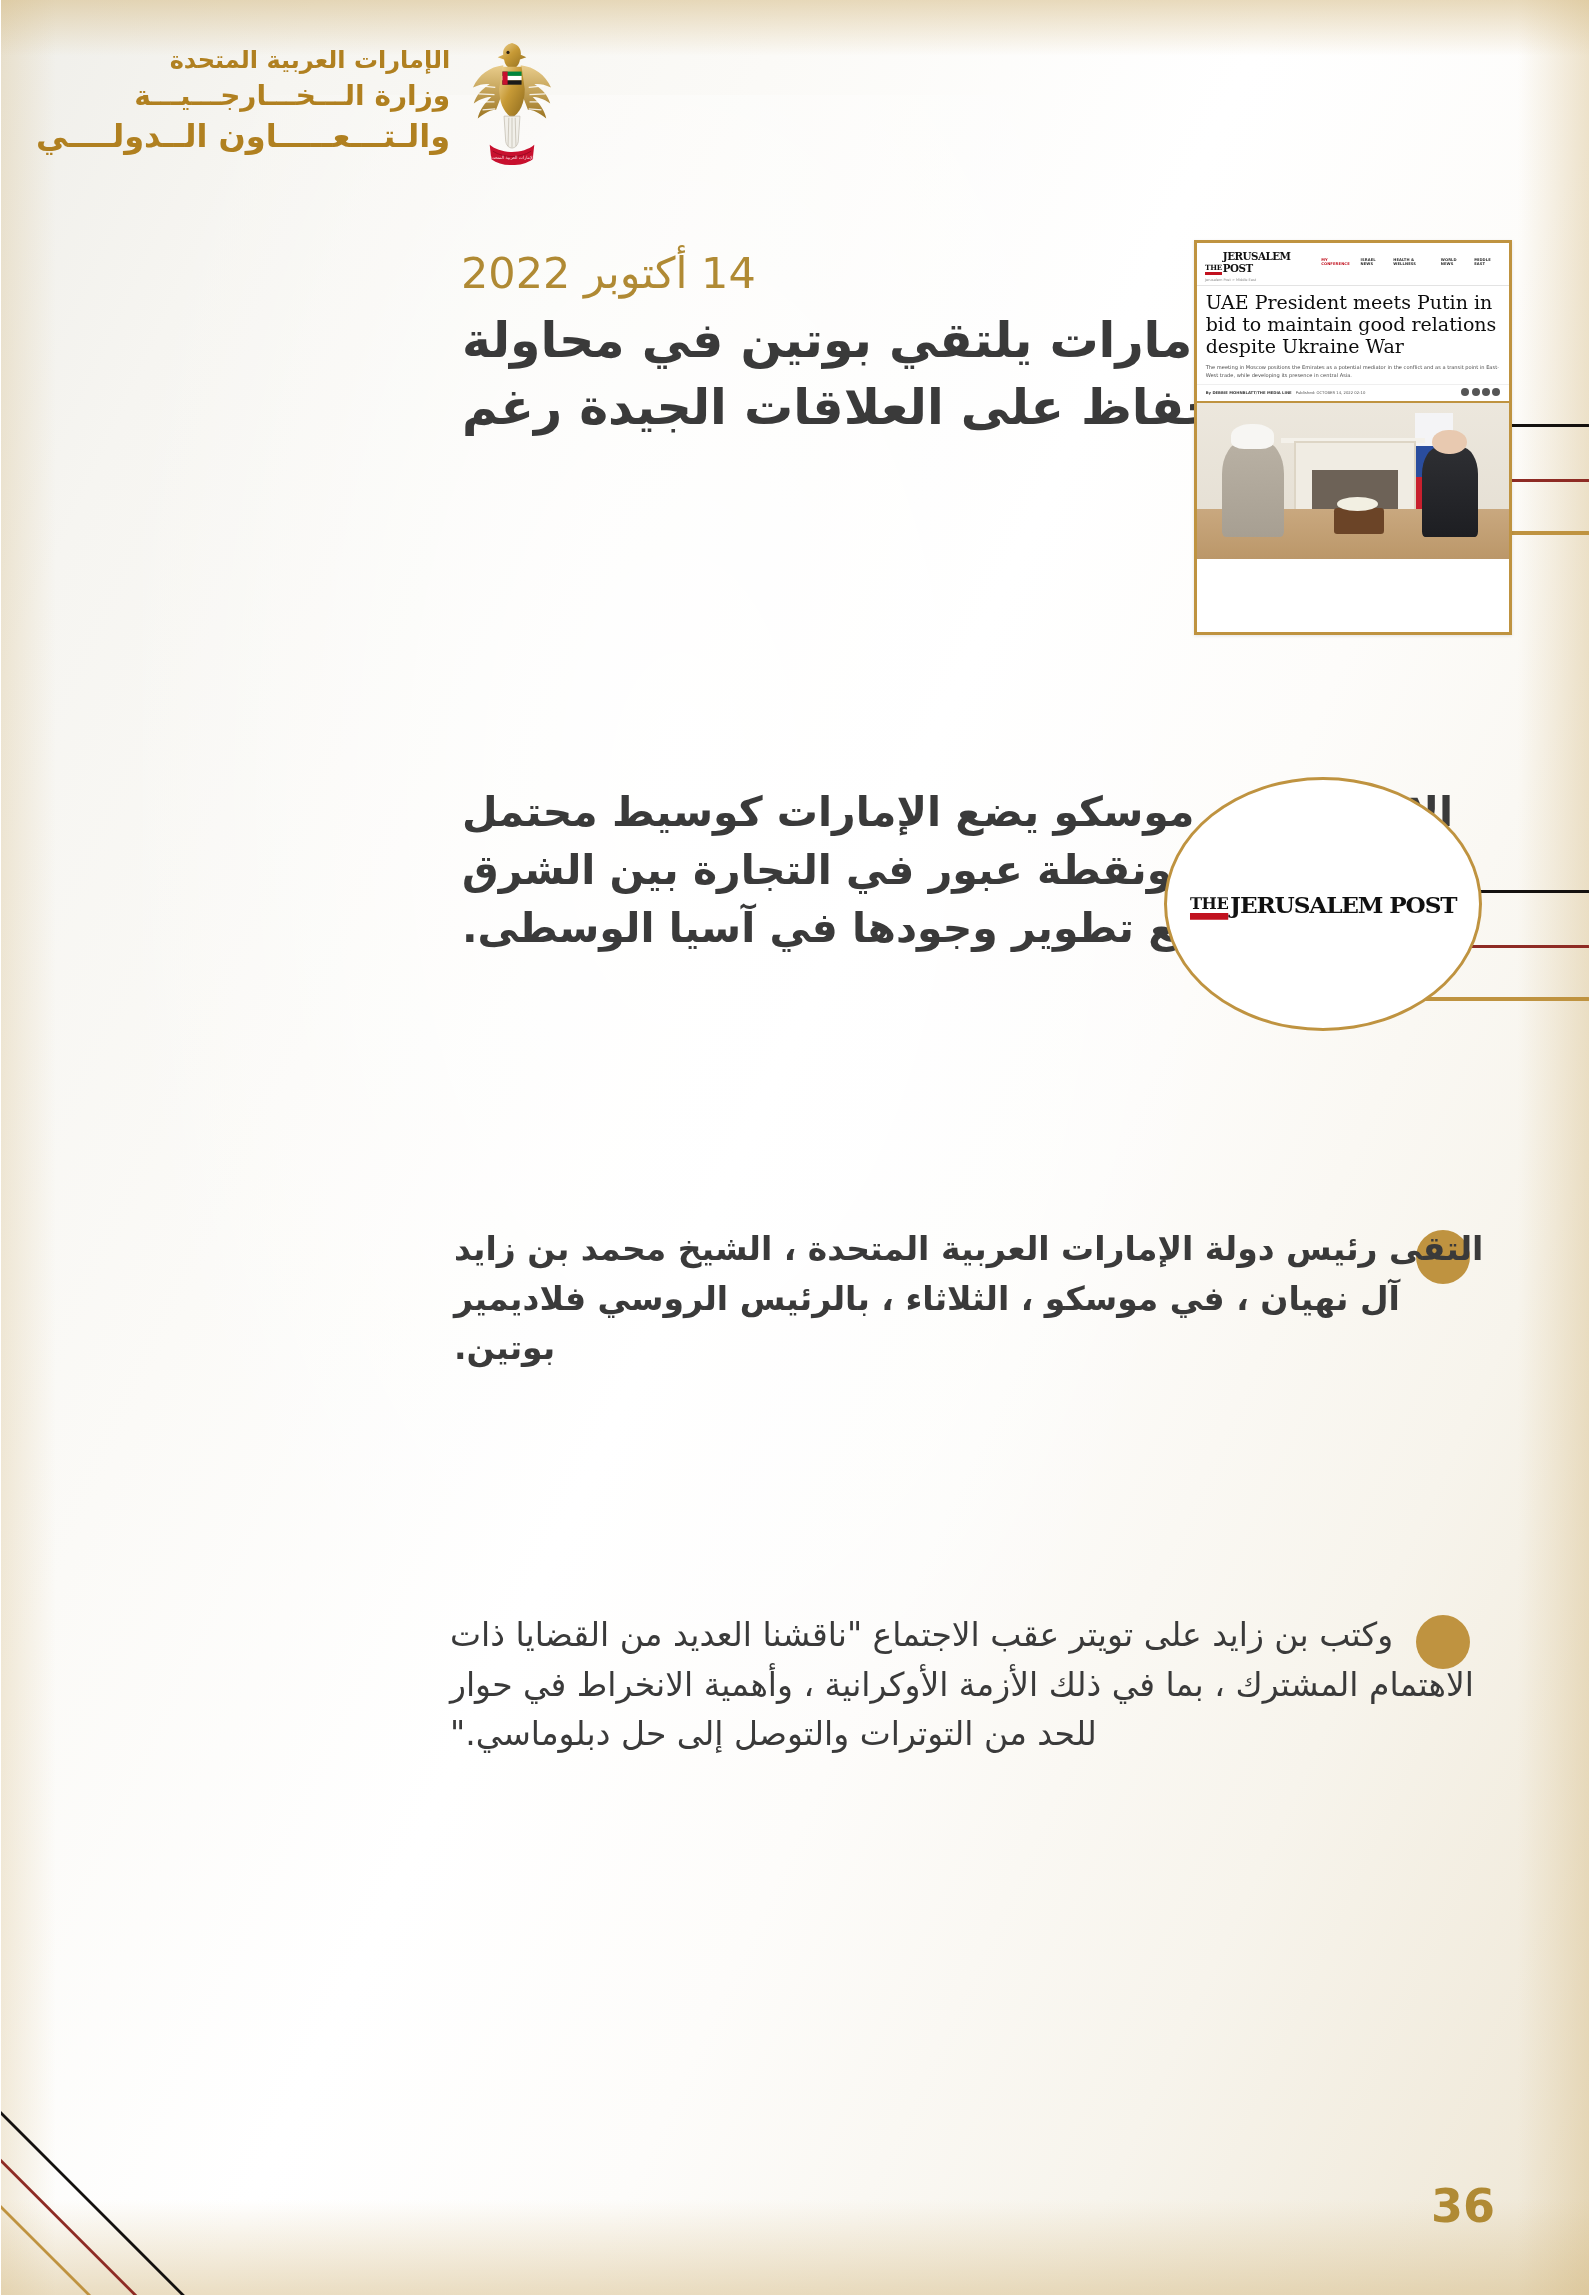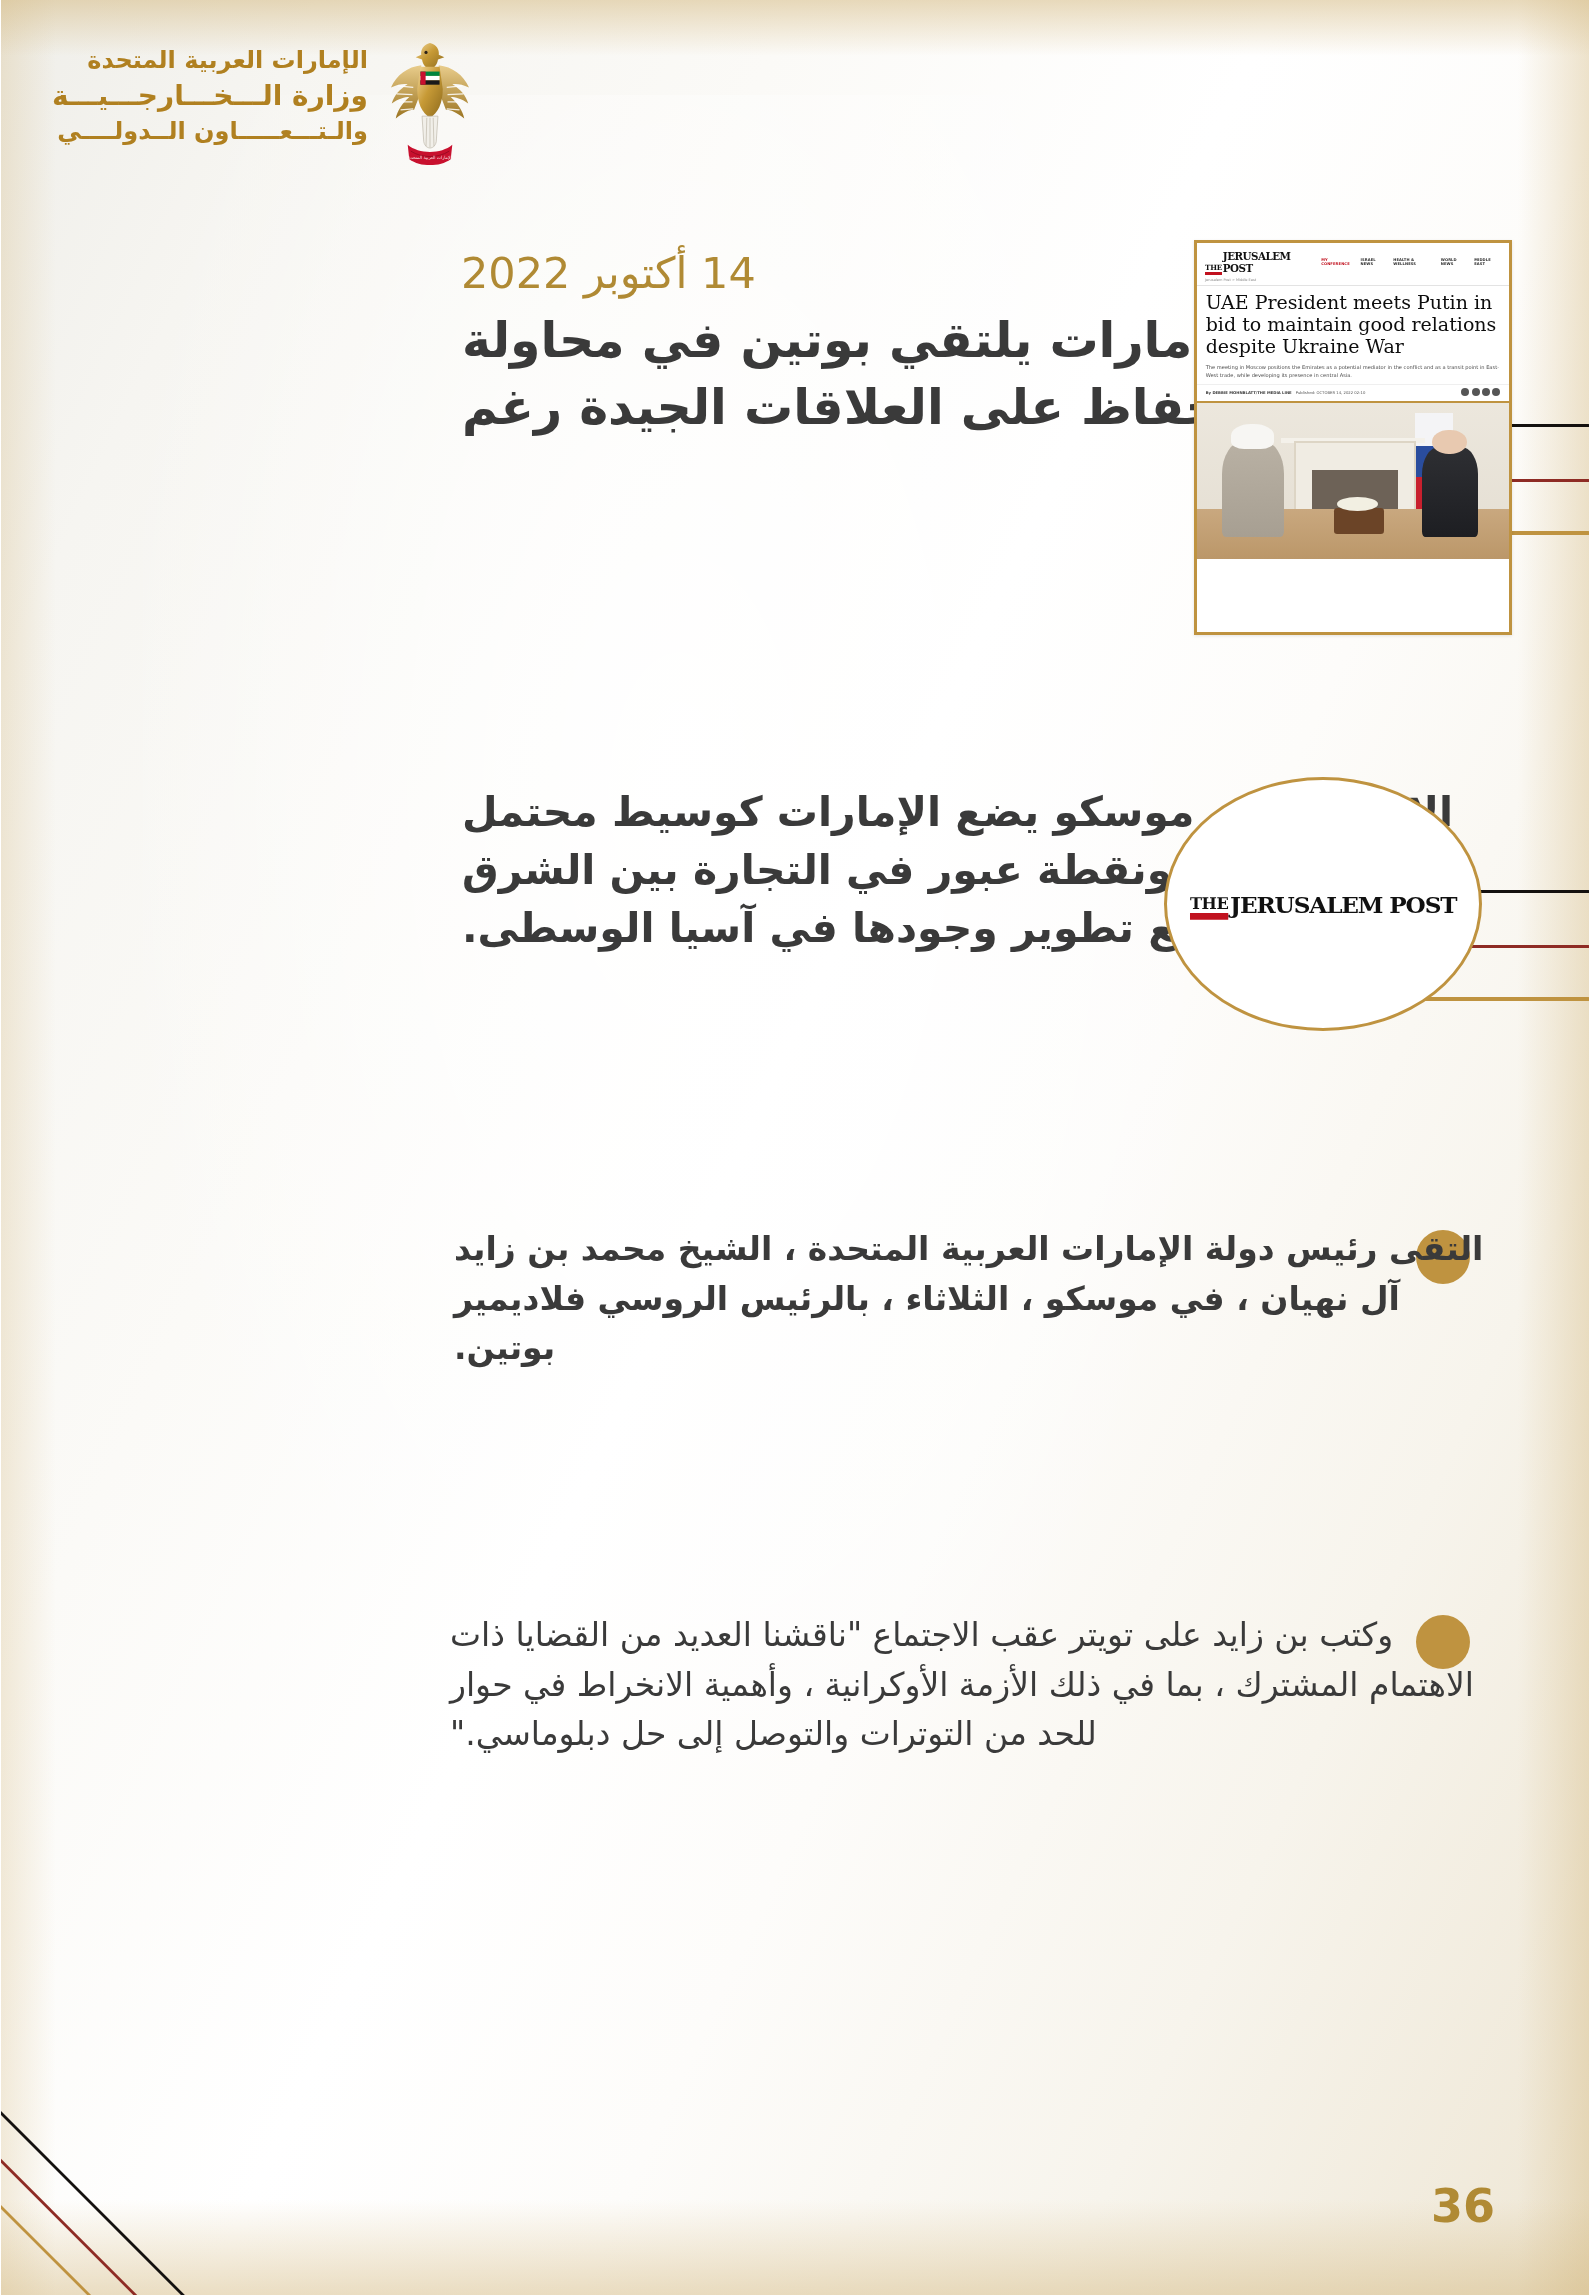--- a/index.html
+++ b/index.html
@@ -26,27 +26,27 @@
     pointer-events:none;z-index:3;
   }
   
   #sheen{
     position:absolute;left:143px;top:95px;width:1192px;height:1987px;
     background:radial-gradient(ellipse at 45% 35%,rgba(255,255,255,.95) 0%,rgba(255,255,255,0) 62%);
     pointer-events:none;z-index:1;
   }
 
   
-  #header{position:absolute;left:52px;top:38px;display:flex;align-items:flex-start;gap:19px;z-index:5;justify-content:center;}
+  #header{position:absolute;left:36px;top:38px;display:flex;align-items:flex-start;gap:19px;z-index:5;justify-content:center;}
   .emblem{width:86px;height:134px;position:relative;flex:0 0 auto;}
   .ministry-lines{margin-top:8px;display:flex;flex-direction:column;gap:4.8px;}
   .m-line{color:#b08020;font-weight:700;white-space:nowrap;letter-spacing:0.4px;}
   .m-line.l1{font-size:24px;}
   .m-line.l2{font-size:28px;}
-  .m-line.l3{font-size:24px;}
+  .m-line.l3{font-size:32px;}
 
   
   .rule-group{position:absolute;z-index:4;}
   .rule{height:3.2px;border-radius:1.6px;}
   .rule.k{background:#14110f;}
   .rule.r{background:#8e2b24;}
   .rule.g{background:#bf9340;}
 
   
   #date{

